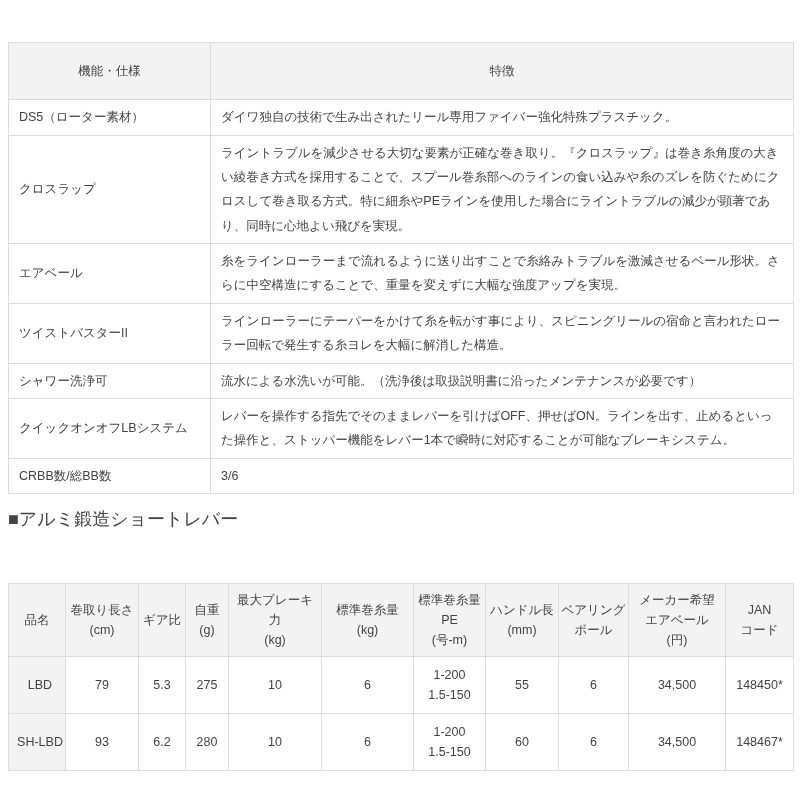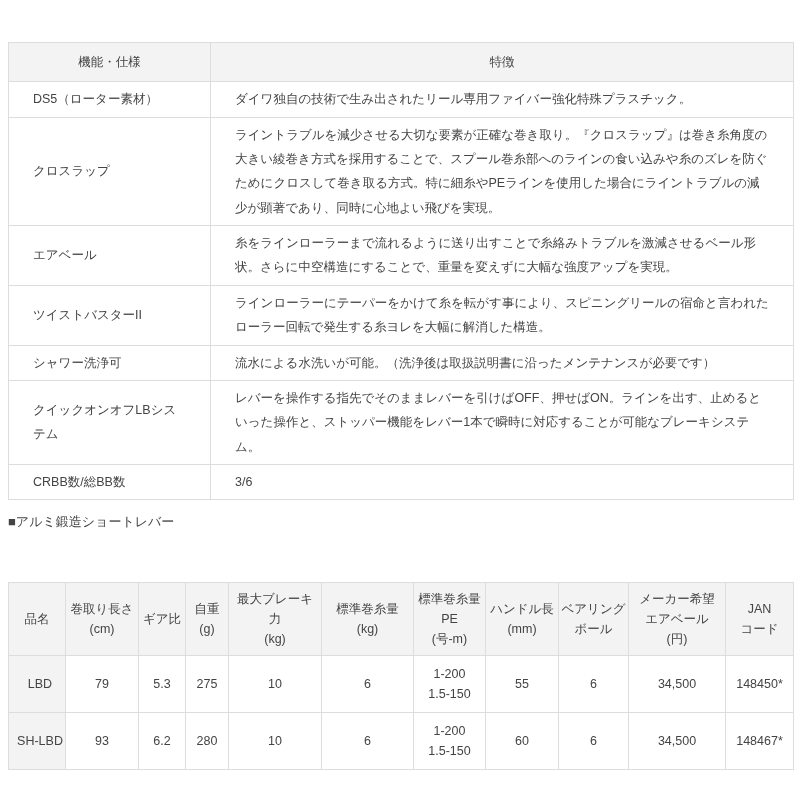--- a/index.html
+++ b/index.html
@@ -19,34 +19,34 @@
     width: 785px;
     border-collapse: collapse;
     table-layout: fixed;
     font-size: 12.5px;
   }
   table.spec-table th {
     background: #f3f3f3;
     border: 1px solid #dddddd;
     font-weight: normal;
     text-align: center;
-    padding: 10px 8px;
+    padding: 19px 8px;
     line-height: 1.45;
   }
   table.spec-table td {
     border: 1px solid #dddddd;
-    padding: 5px 24px;
+    padding: 5px 10px;
     line-height: 1.95;
     vertical-align: middle;
     text-align: left;
   }
   
   .bullets { margin-top: 12px; }
   .bullets .bullet-line {
-    font-size: 13px;
+    font-size: 18px;
     line-height: 1.5;
     margin: 0 0 14px 0;
   }
   
   table.model-table {
     width: 785px;
     border-collapse: collapse;
     table-layout: fixed;
     font-size: 12.5px;
     margin-top: 50px;

